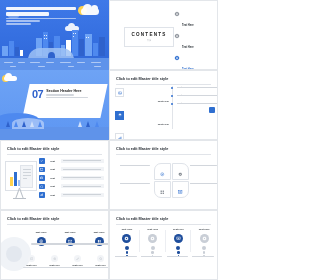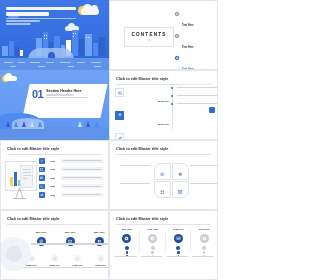--- a/index.html
+++ b/index.html
@@ -249,21 +249,21 @@
       </div>
 
     </div>
   </div>
 
   <div class="slide sec">
     <div class="ssun"></div>
     <div class="scloud"></div>
     <div class="card"></div>
     <div class="cardin">
-      <div class="num">01</div>
+      <div class="num">07</div>
       <div style="overflow:hidden;">
         <div class="sh">Section Header Here</div>
         <div class="sb w1"></div>
         <div class="sb w2"></div>
       </div>
     </div>
 
     <div class="ground"></div>
     <div class="hill" style="left:-6px;bottom:11px;width:46px;height:16px;background:#4e89ef;"></div>
     <div class="hill" style="left:12px;bottom:11px;width:32px;height:11px;background:#cfe0fb;opacity:.6;"></div>

